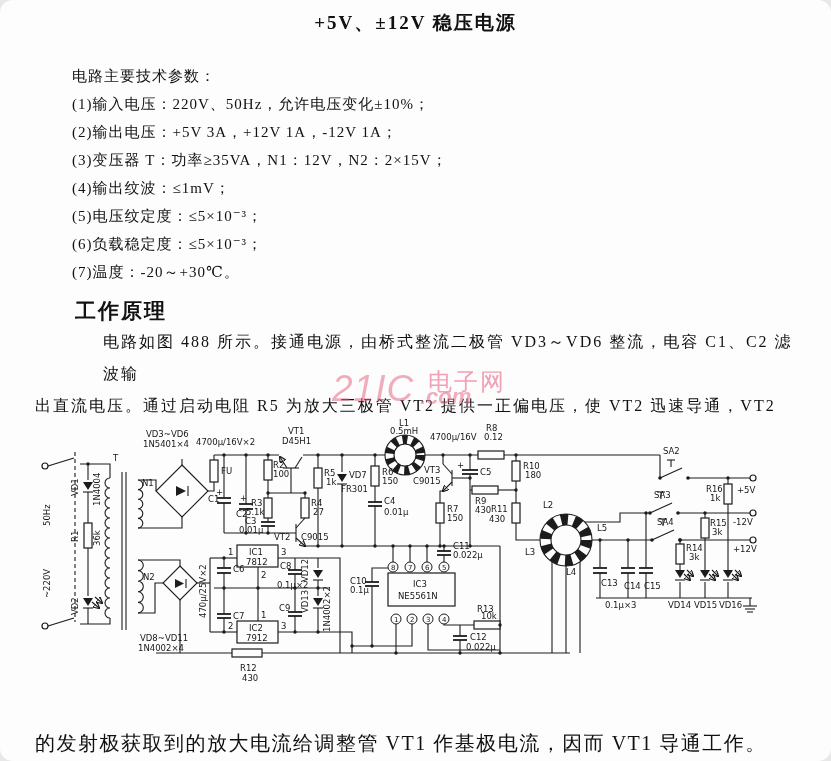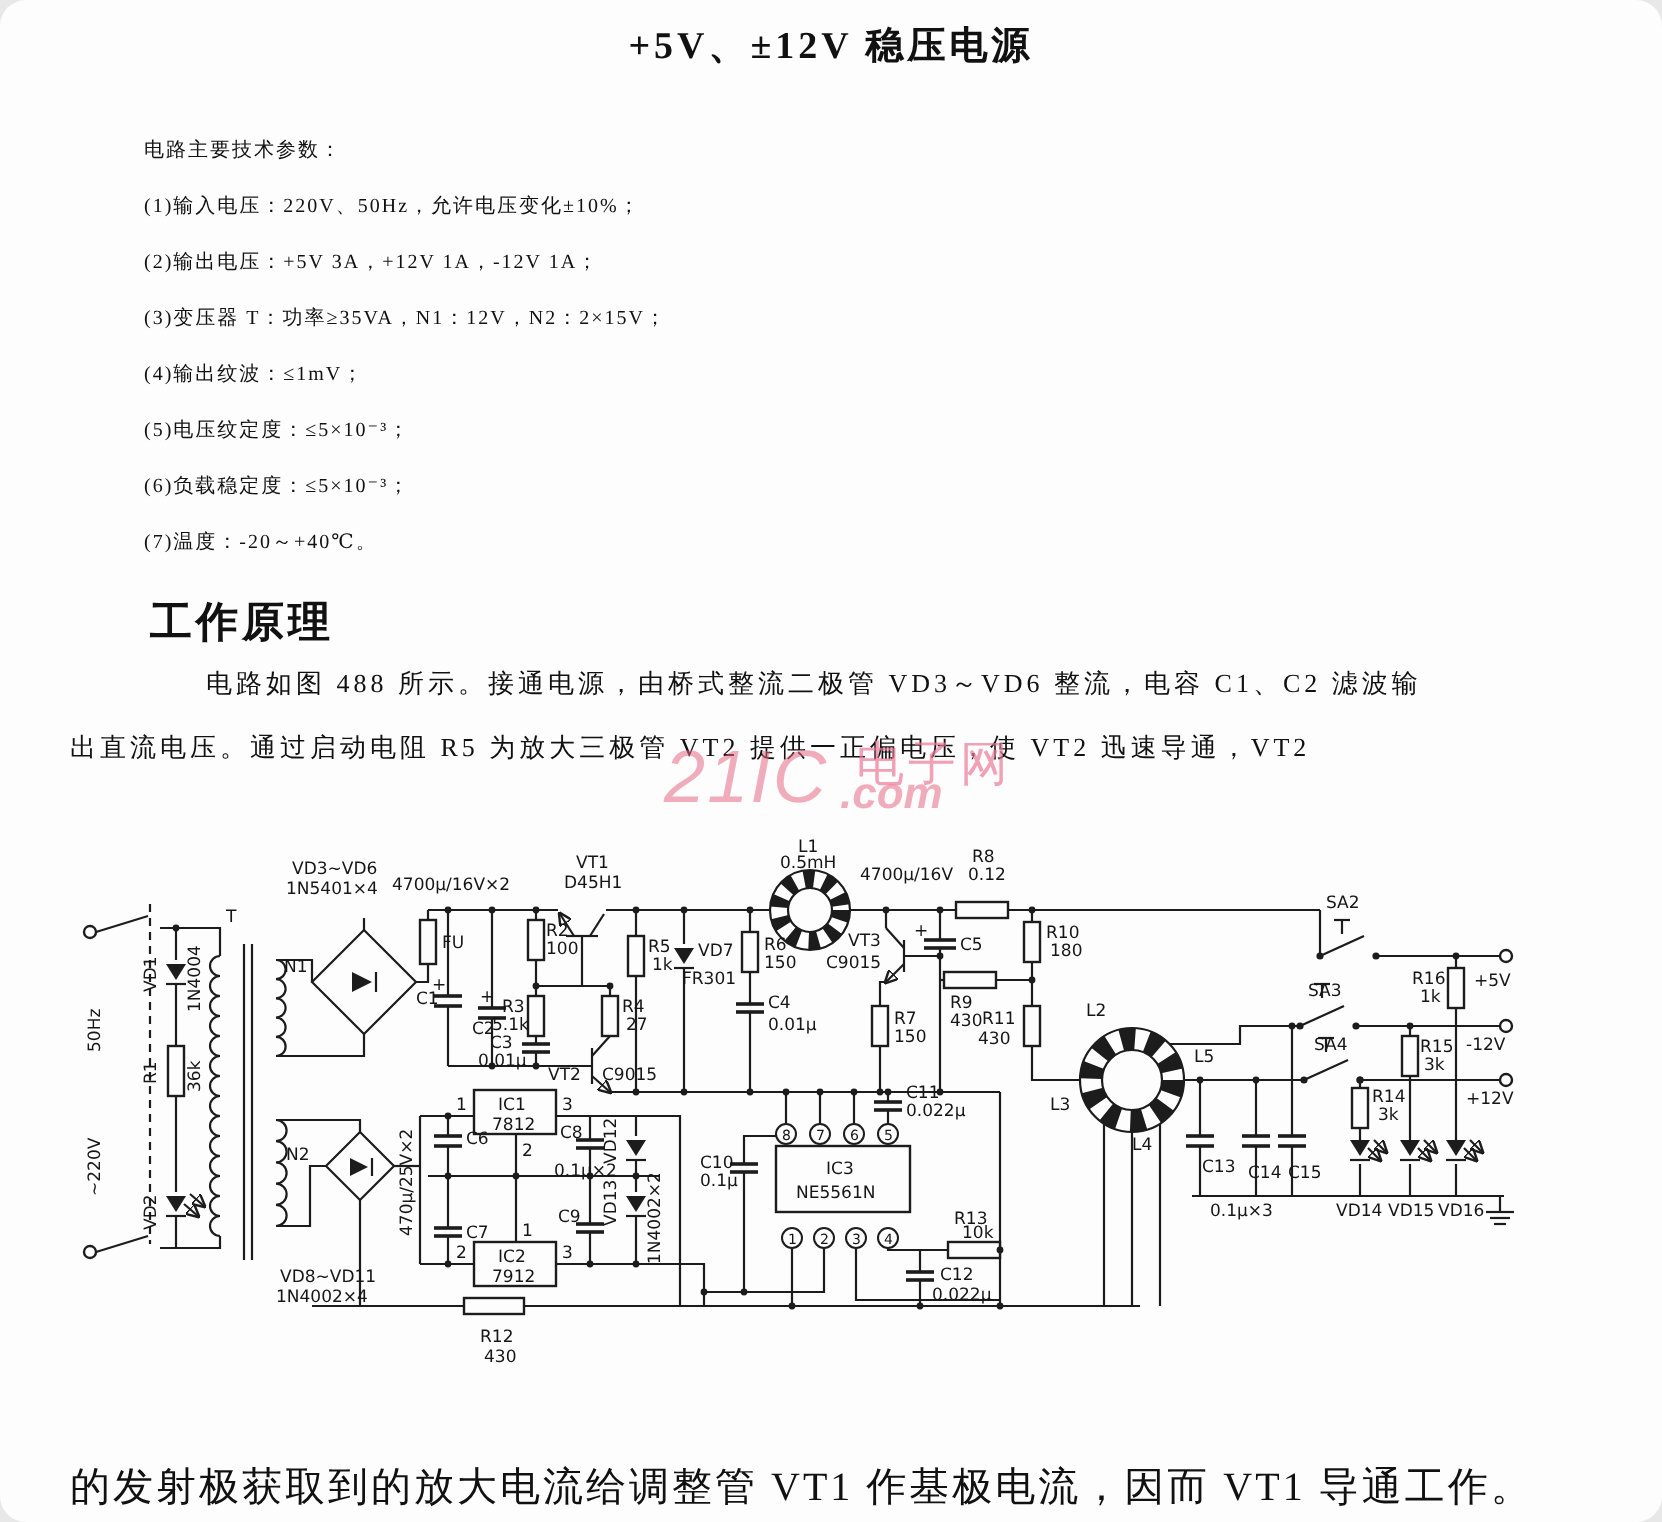--- a/index.html
+++ b/index.html
@@ -1,22 +1,22 @@
 <!DOCTYPE html>
 <html><head>
 <meta charset="utf-8">
 <style>
   html,body{margin:0;padding:0;background:#e8e8e8;}
   .page{position:relative;width:831px;height:761px;background:#fdfdfd;overflow:hidden;
         font-family:"Liberation Serif","DejaVu Serif",serif;color:#111;border-radius:13px;}
   .title{position:absolute;left:0;top:10px;width:831px;text-align:center;
          font-size:19px;font-weight:bold;letter-spacing:2px;}
-  .specs{position:absolute;left:72px;top:62px;font-size:10px;line-height:28px;letter-spacing:1px;}
+  .specs{position:absolute;left:72px;top:62px;font-size:15px;line-height:28px;letter-spacing:1px;}
   .sec-head{position:absolute;left:75px;top:297px;font-size:21px;font-weight:bold;letter-spacing:2px;}
-  .para{position:absolute;left:35px;top:326px;width:768px;font-size:13px;line-height:32px;letter-spacing:2px;}
+  .para{position:absolute;left:35px;top:326px;width:768px;font-size:16px;line-height:32px;letter-spacing:2px;}
   .para .l1{padding-left:68px;}
   .footer-line{position:absolute;left:35px;top:730px;font-size:20px;letter-spacing:1.5px;text-align:center;}
   .watermark{position:absolute;left:332px;top:368px;width:180px;height:50px;pointer-events:none;
              font-family:"Liberation Sans","DejaVu Sans",sans-serif;}
   .wm-main{position:absolute;left:0;top:0;font-size:37px;font-weight:normal;font-style:italic;
            color:rgba(232,106,134,0.55);letter-spacing:1px;}
   .wm-suffix{position:absolute;left:88px;top:16px;font-size:22px;font-weight:bold;font-style:italic;
              color:rgba(232,106,134,0.55);}
   .wm-cn{position:absolute;left:96px;top:-2px;font-size:24px;font-weight:normal;
          color:rgba(236,120,150,0.7);letter-spacing:2px;}
@@ -41,21 +41,21 @@
   <div class="title">+5V、±12V 稳压电源</div>
 
   <div class="specs">
     <div>电路主要技术参数：</div>
     <div>(1)输入电压：220V、50Hz，允许电压变化±10%；</div>
     <div>(2)输出电压：+5V 3A，+12V 1A，-12V 1A；</div>
     <div>(3)变压器 T：功率≥35VA，N1：12V，N2：2×15V；</div>
     <div>(4)输出纹波：≤1mV；</div>
     <div>(5)电压纹定度：≤5×10⁻³；</div>
     <div>(6)负载稳定度：≤5×10⁻³；</div>
-    <div>(7)温度：-20～+40℃。</div>
+    <div>(7)温度：-20～+30℃。</div>
   </div>
 
   <div class="sec-head">工作原理</div>
 
   <div class="para">
     <div class="l1">电路如图 488 所示。接通电源，由桥式整流二极管 VD3～VD6 整流，电容 C1、C2 滤波输</div>
     <div class="l2">出直流电压。通过启动电阻 R5 为放大三极管 VT2 提供一正偏电压，使 VT2 迅速导通，VT2</div>
   </div>
 
   <div class="watermark">

